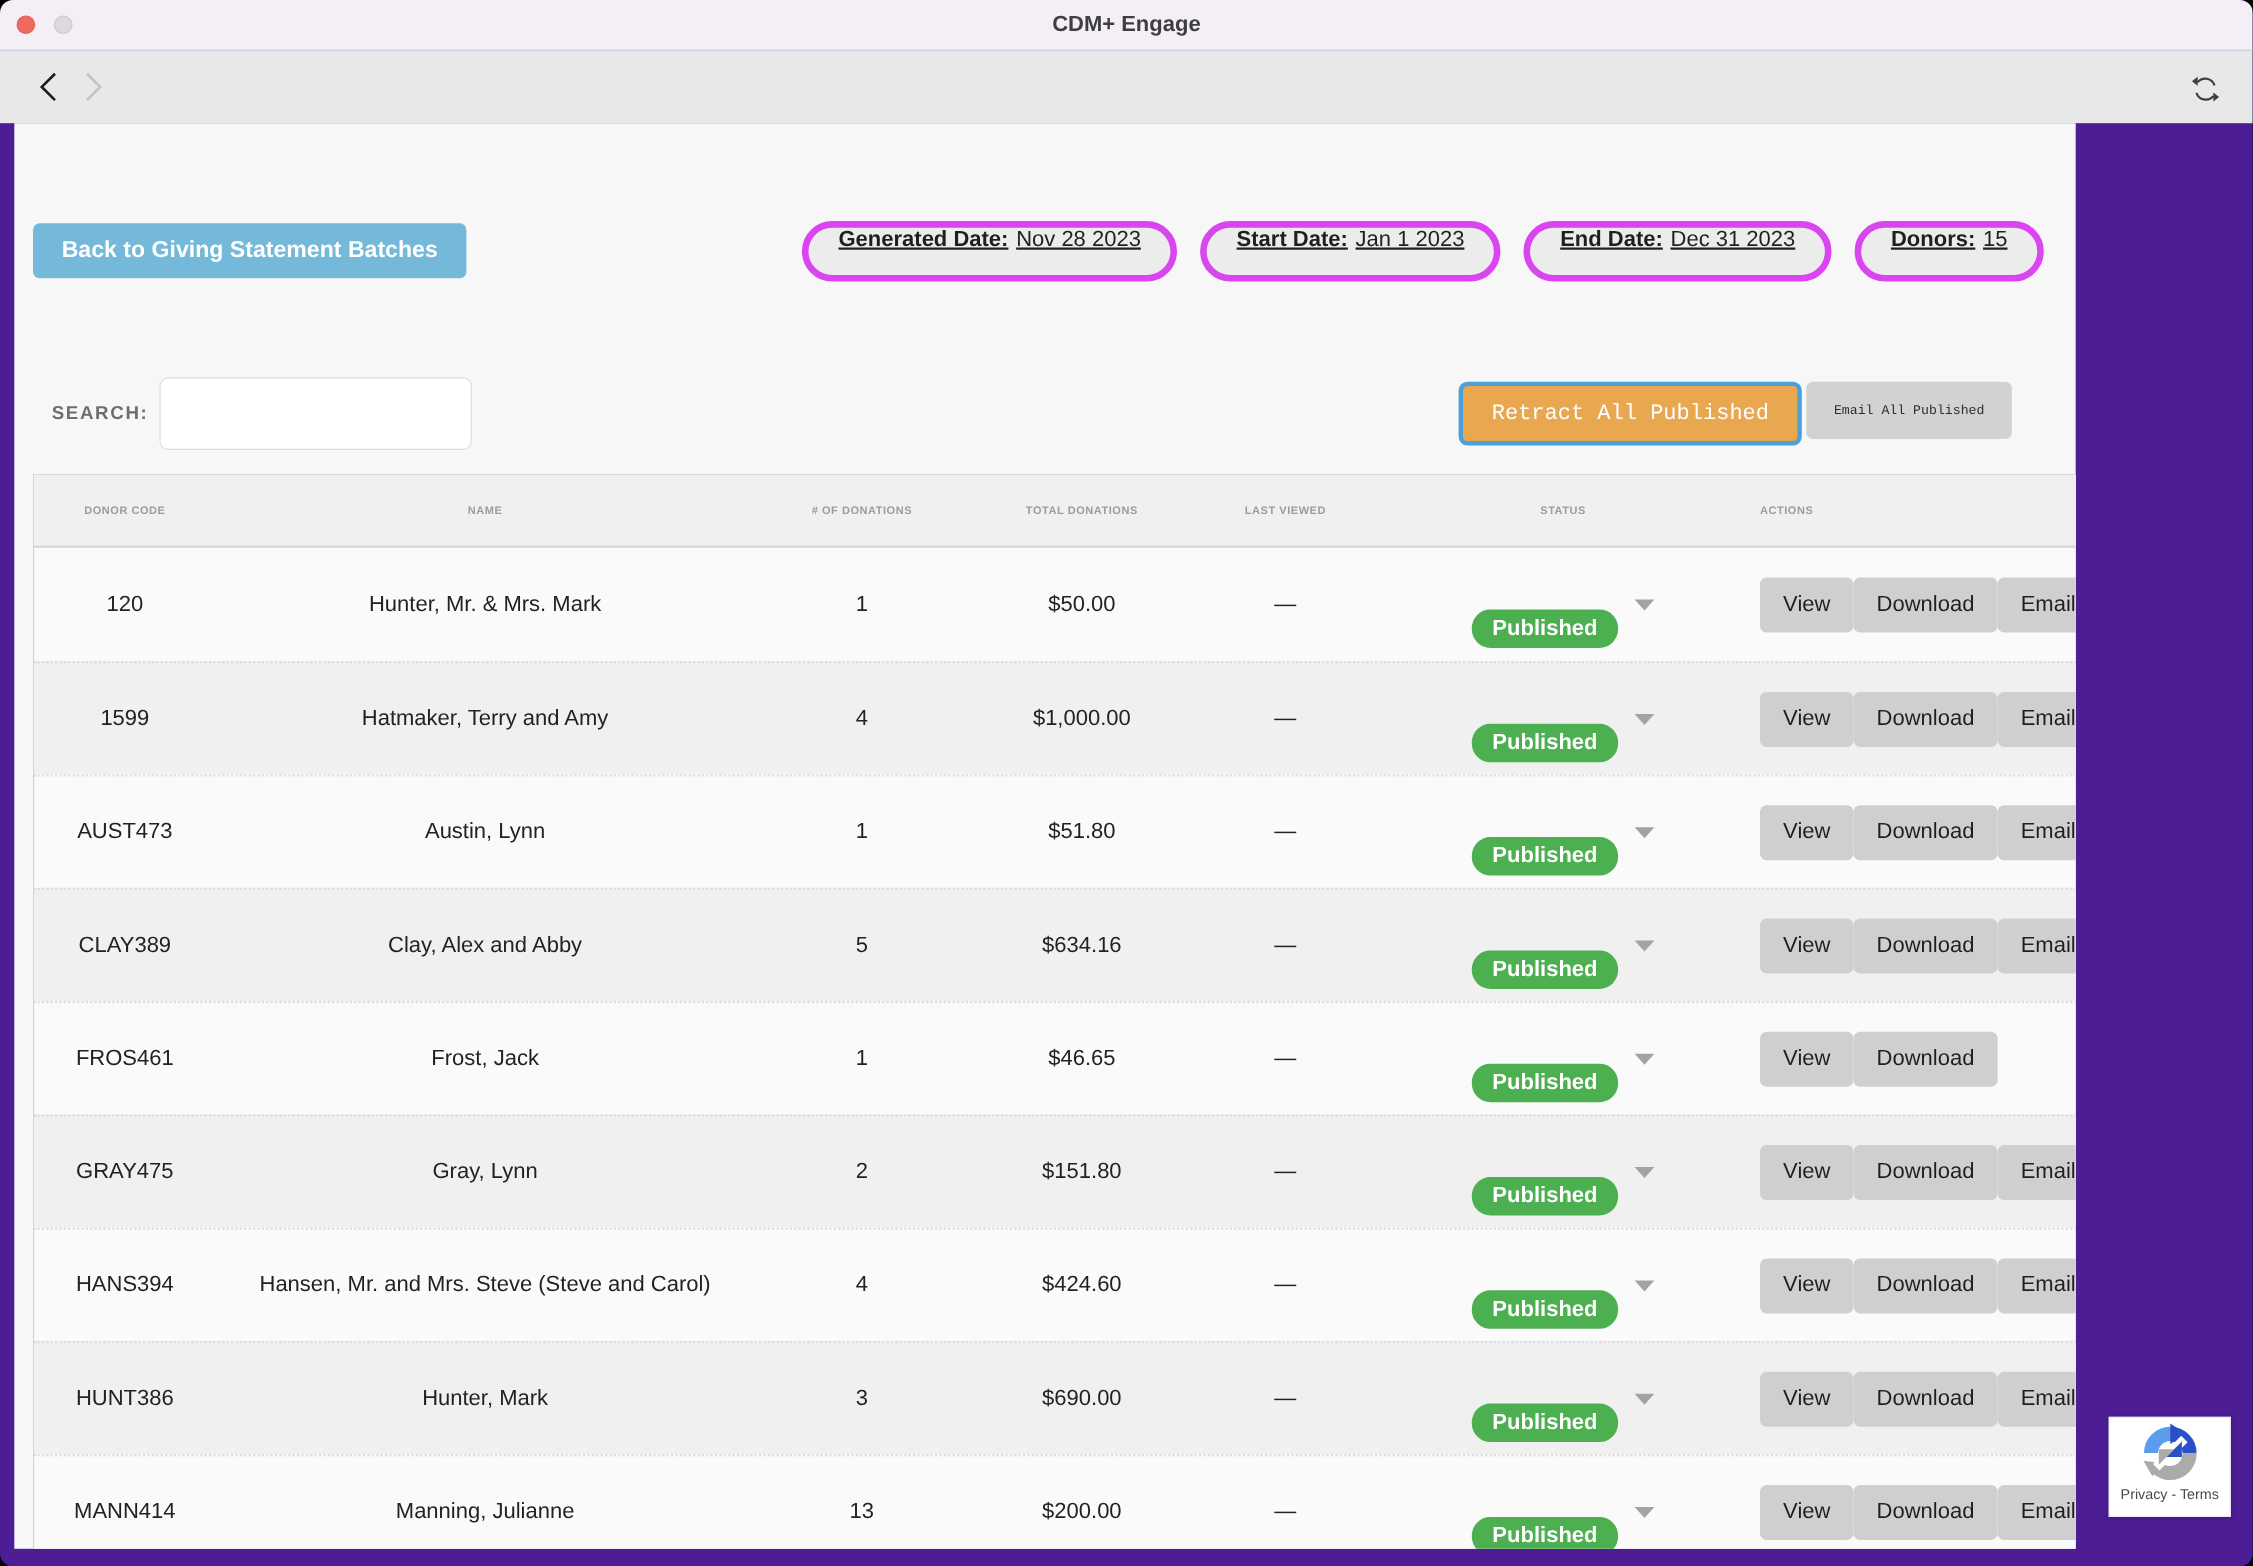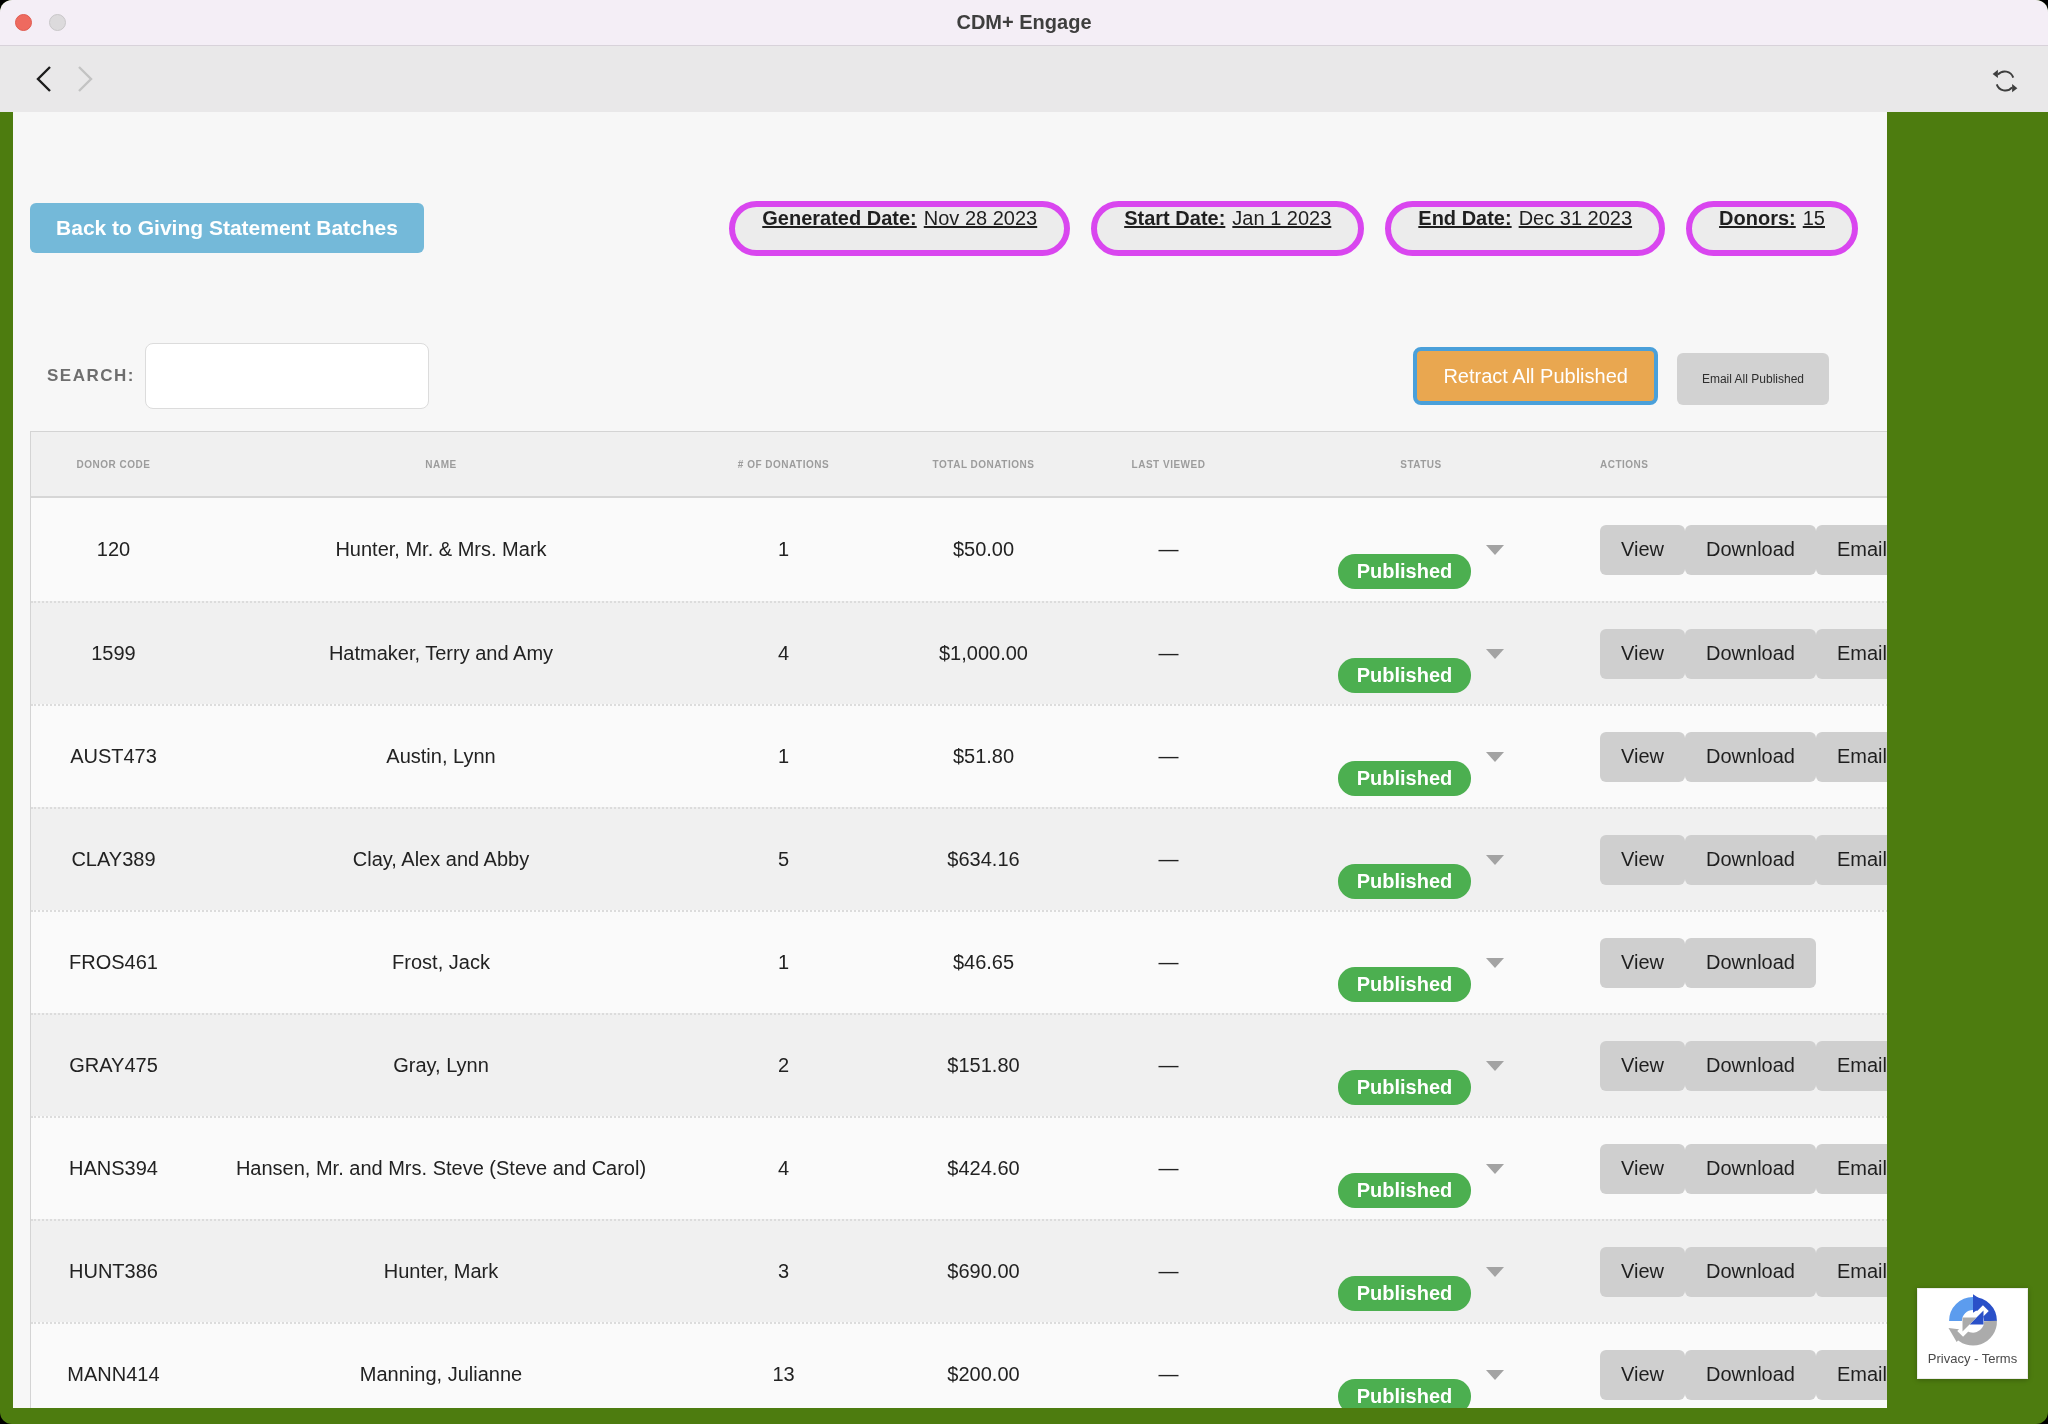--- a/index.html
+++ b/index.html
@@ -1,21 +1,21 @@
 <!DOCTYPE html>
 <html><head>
 <meta charset="utf-8">
 <style>
   * { box-sizing: border-box; margin: 0; padding: 0; }
   html,body { background:#000; }
   body { font-family:"Liberation Sans", sans-serif; }
 
   .window{
     position:relative; width:2048px; height:1424px;
-    background:#4d7c0f; border-radius:12px; overflow:hidden;
+    background:#4c1d95; border-radius:12px; overflow:hidden;
   }
 
   
   .titlebar{
     position:absolute; top:0; left:0; right:0; height:46px;
     background:#f4eef6; border-bottom:1px solid #d8d2da;
   }
   .light{ position:absolute; top:14px; width:17px; height:17px; border-radius:50%; display:inline-block; }
   .light.red{ left:15px; background:#ee6a5f; border:1px solid #e05b50; }
   .light.gray{ left:49px; background:#dcdadc; border:1px solid #c9c7c9; }
@@ -54,21 +54,21 @@
 
   .search-row{ position:absolute; left:34px; top:231px; height:66px; display:flex; align-items:center; }
   .search-row label{
     font-size:17px; font-weight:bold; color:#6e6e6e; letter-spacing:1.5px; margin-right:10px;
   }
   .search-row input{
     width:284px; height:66px; background:#fff; border:1px solid #dcdcdc; border-radius:8px;
     font-family:inherit; font-size:20px; padding:0 14px; outline:none;
   }
 
-  .bulk-buttons{ position:absolute; top:235px; right:58px; height:58px; display:flex; gap:19px; align-items:flex-end; }
+  .bulk-buttons{ position:absolute; top:235px; right:58px; height:58px; display:flex; gap:4px; align-items:flex-start;font-family:Liberation Mono, monospace; }
   .btn-retract{
     height:58px; padding:0 26px; background:#e9a750; color:#fff;
     border:4px solid #4aa0da; border-radius:8px;
     font-family:inherit; font-size:20px; cursor:pointer;
   }
   .btn-email-all{
     height:52px; padding:0 25px; background:#d2d2d2; color:#2e2e2e;
     border:none; border-radius:6px; font-family:inherit; font-size:12px; cursor:pointer;
   }
 

